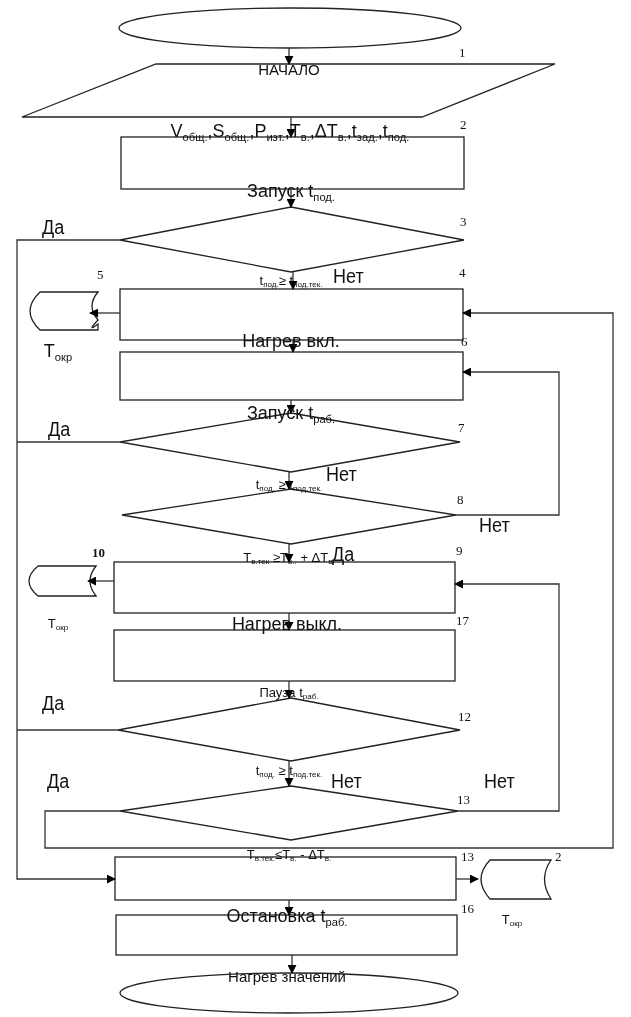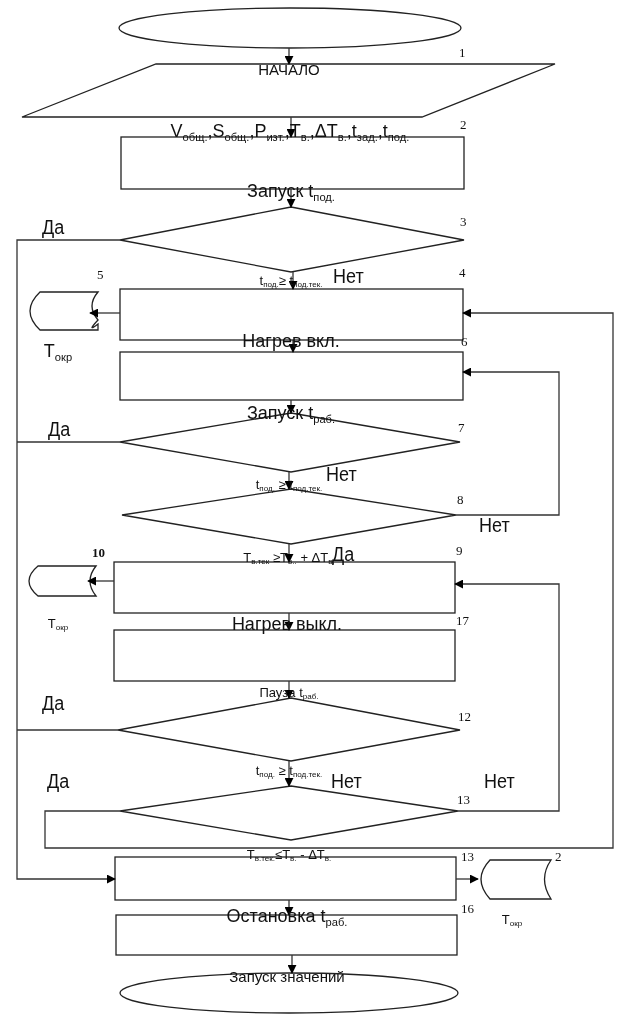--- a/index.html
+++ b/index.html
@@ -102,21 +102,21 @@
 <div class="lbl t14" style="left:291px; top:374px;text-align:center;"><span>Запуск t</span><sub>раб.</sub></div>
 <div class="lbl t13" style="left:289px; top:445px;"><span>t</span><sub>под.</sub><span> ≥ t</span><sub>под.тек.</sub></div>
 <div class="lbl t13" style="left:289px; top:518px;"><span>T</span><sub>в.тек</sub><span> ≥T</span><sub>в..</sub><span> + ΔT</span><sub>в.</sub></div>
 <div class="lbl t14" style="left:287px; top:584px;text-align:center;"><span>Нагрев выкл.</span></div>
 <div class="lbl t13" style="left:58px; top:584px;"><span>T</span><sub>окр</sub></div>
 <div class="lbl t13" style="left:289px; top:653px;"><span>Пауза t</span><sub>раб.</sub></div>
 <div class="lbl t13" style="left:289px; top:731px;"><span>t</span><sub>под.</sub><span> ≥ t</span><sub>под.тек.</sub></div>
 <div class="lbl t13" style="left:289px; top:815px;"><span>T</span><sub>в.тек.</sub><span>≤T</span><sub>в.</sub><span> - ΔT</span><sub>в.</sub></div>
 <div class="lbl t14" style="left:287px; top:877px;"><span>Остановка t</span><sub>раб.</sub></div>
 <div class="lbl t13" style="left:512px; top:880px;"><span>T</span><sub>окр</sub></div>
-<div class="lbl t15" style="left:287px; top:936px;"><span>Запуск значений</span></div>
+<div class="lbl t15" style="left:287px; top:936px;"><span>Нагрев значений</span></div>
 
 <div class="num" style="left:459px; top:45px;">1</div>
 <div class="num" style="left:460px; top:117px;">2</div>
 <div class="num" style="left:460px; top:214px;">3</div>
 <div class="num" style="left:459px; top:265px;">4</div>
 <div class="num" style="left:97px; top:267px;">5</div>
 <div class="num" style="left:461px; top:334px;">6</div>
 <div class="num" style="left:458px; top:420px;">7</div>
 <div class="num" style="left:457px; top:492px;">8</div>
 <div class="num" style="left:456px; top:543px;">9</div>

